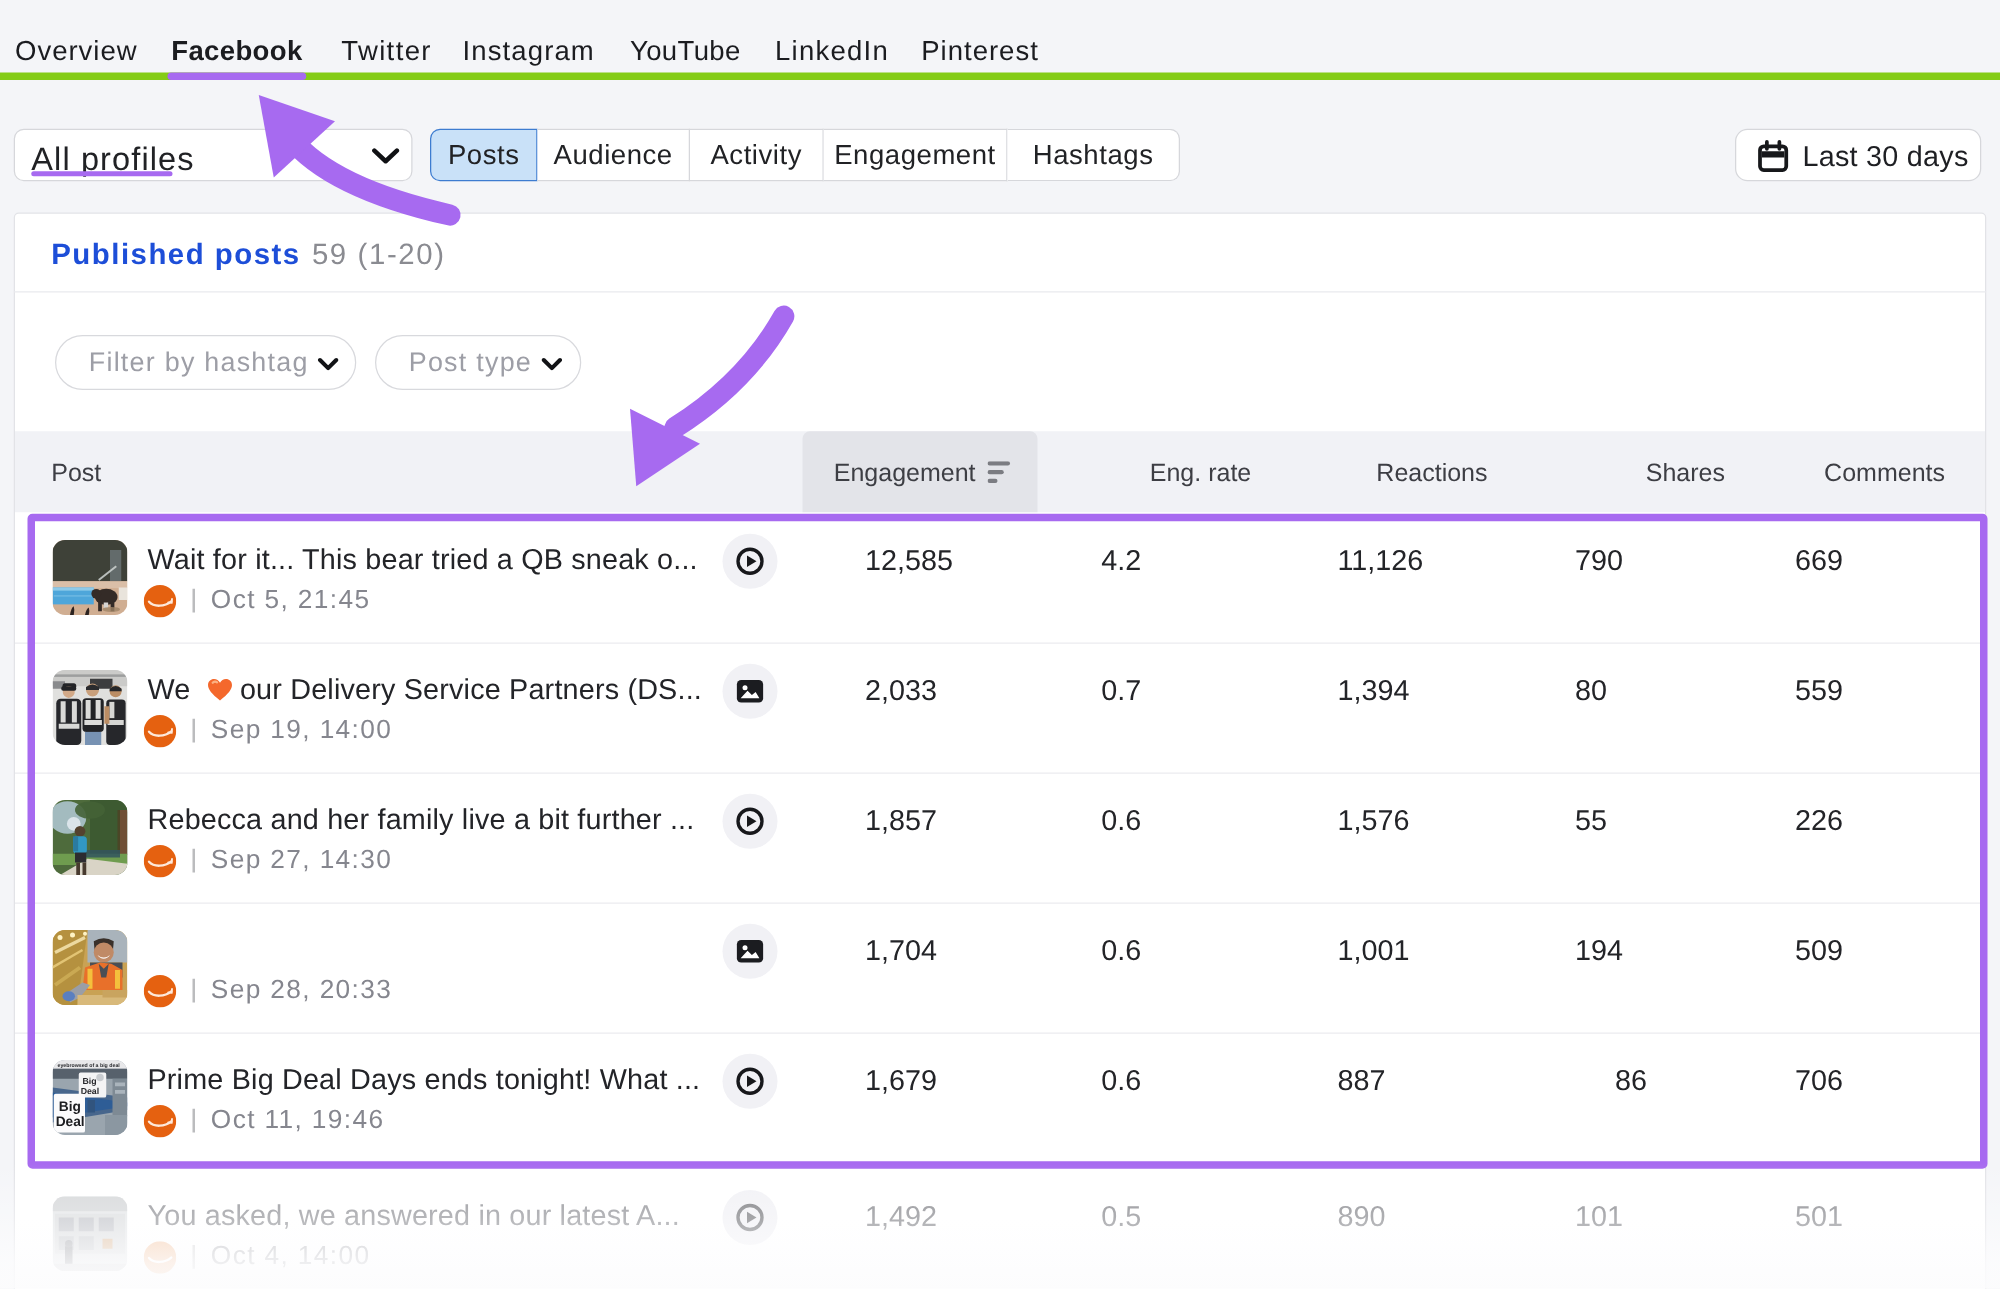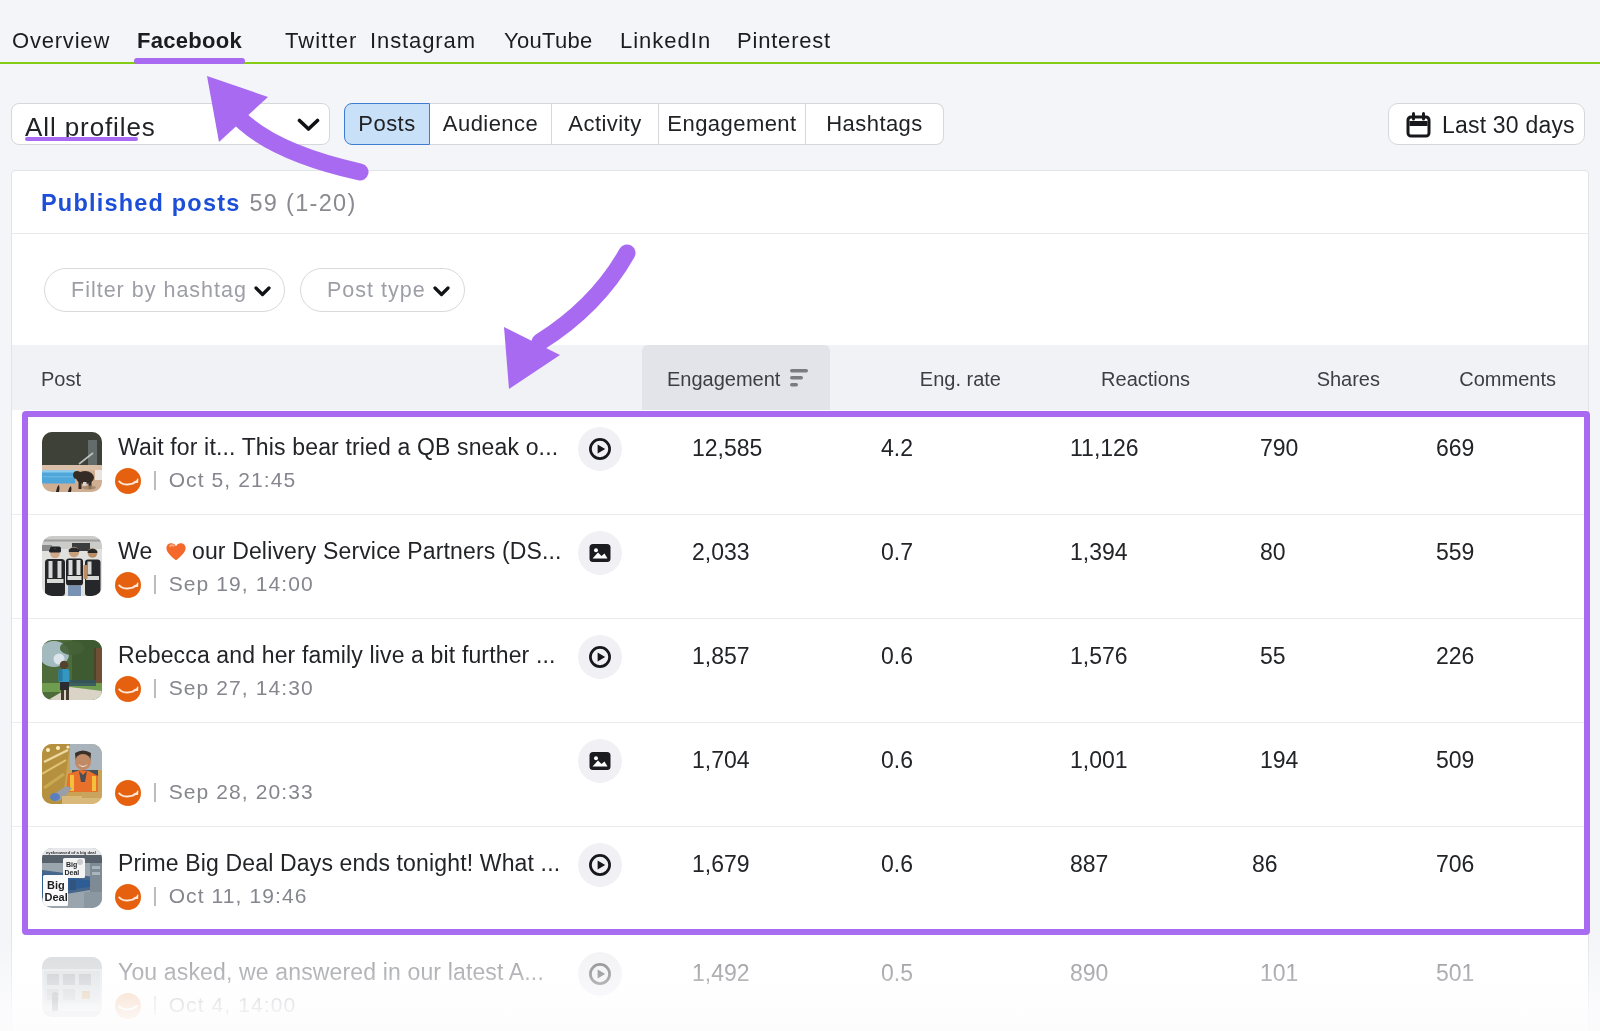--- a/index.html
+++ b/index.html
@@ -1,21 +1,21 @@
 <!DOCTYPE html>
 <html><head>
 <meta charset="utf-8">
 <style>
   * { margin:0; padding:0; box-sizing:border-box; }
   html,body { width:1600px; height:1031px; overflow:hidden; }
   body { background:#f4f5f8; font-family:"Liberation Sans", sans-serif; position:relative; }
   .abs { position:absolute; }
 
   
-  .nav { position:absolute; left:0; top:0; width:1600px; height:64px; border-bottom:2px solid #84cc16; }
+  .nav { position:absolute; left:0; top:0; width:1600px; height:64px; border-bottom:6px solid #84cc16; }
   .nav a { position:absolute; top:28px; font-size:22px; font-weight:500; color:#1b1c20; text-decoration:none; }
   .fb-underline { position:absolute; left:134px; top:58px; width:111px; height:6px; background:#a76af0; border-radius:3px; }
 
   
   .select { position:absolute; left:11px; top:103px; width:319px; height:42px; background:#fff; border:1px solid #d6d7db; border-radius:8px; }
   .select .lbl { position:absolute; left:13px; top:8px; font-size:26px; letter-spacing:0.9px; color:#212225; }
   .ap-underline { position:absolute; left:13px; top:33px; width:113px; height:3.5px; background:#a76af0; border-radius:2px; }
 
   .tabs { position:absolute; left:344px; top:103px; height:42px; display:flex; }
   .tab { height:42px; background:#fff; border:1px solid #d6d7db; border-left:none; display:flex; align-items:center; justify-content:center; font-size:22px; letter-spacing:0.45px; color:#212225; }
@@ -57,21 +57,21 @@
   .fade { position:absolute; left:0; top:930px; width:1600px; height:101px; z-index:40; background:linear-gradient(to bottom, rgba(255,255,255,0) 0%, rgba(255,255,255,0.35) 45%, rgba(253,253,254,0.8) 80%, rgba(252,252,253,0.92) 100%); pointer-events:none; }
   .thumb svg, .chip svg { display:block; }
   .title svg { display:inline-block; }
 </style>
 </head>
 <body>
 
 <div class="nav">
   <a style="left:12px;letter-spacing:0.8px">Overview</a>
   <a style="left:137px;font-weight:700;letter-spacing:0.3px">Facebook</a>
-  <a style="left:285px;letter-spacing:1.1px">Twitter</a>
+  <a style="left:273px;letter-spacing:1.1px">Twitter</a>
   <a style="left:370px;letter-spacing:0.9px">Instagram</a>
   <a style="left:504px;letter-spacing:0.3px">YouTube</a>
   <a style="left:620px;letter-spacing:1.0px">LinkedIn</a>
   <a style="left:737px;letter-spacing:0.8px">Pinterest</a>
 </div>
 <div class="fb-underline"></div>
 
 <div class="select">
   <span class="lbl">All profiles</span>
   <div class="ap-underline"></div>
@@ -361,21 +361,21 @@
   </div>
   <div class="chip">
       <svg width="24" height="24" viewBox="0 0 24 24">
         <circle cx="12" cy="12" r="9.6" fill="none" stroke="#17181b" stroke-width="2.7"></circle>
         <polygon points="9.6,7.4 17.2,12 9.6,16.6" fill="#17181b"></polygon>
       </svg>
     </div>
   <div class="num" style="left:680px">1,679</div>
   <div class="num" style="left:869px">0.6</div>
   <div class="num" style="left:1058px">887</div>
-  <div class="num" style="left:1240px">86</div>
+  <div class="num" style="left:1280px">86</div>
   <div class="num" style="left:1424px">706</div>
 </div>
 <div class="row" style="top:935px;height:96px">
   <div class="thumb" style="opacity:.85">
       <svg width="60" height="60" viewBox="0 0 60 60">
     <rect width="60" height="60" fill="#e0e2e4"></rect>
     <rect width="60" height="12" fill="#cdcfd2"></rect>
     <rect x="2" y="14" width="56" height="32" fill="#d7d9db"></rect>
     <rect x="5" y="17" width="12" height="11" fill="#b9bcc2"></rect>
     <rect x="21" y="17" width="12" height="11" fill="#b9bcc2"></rect>

